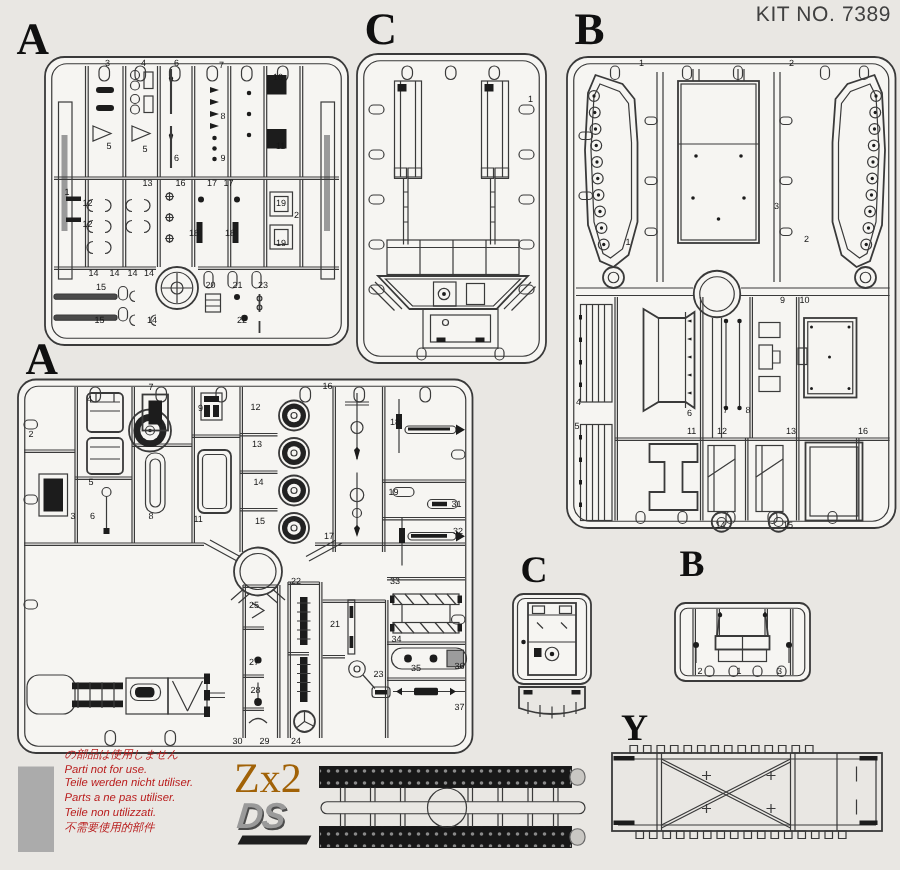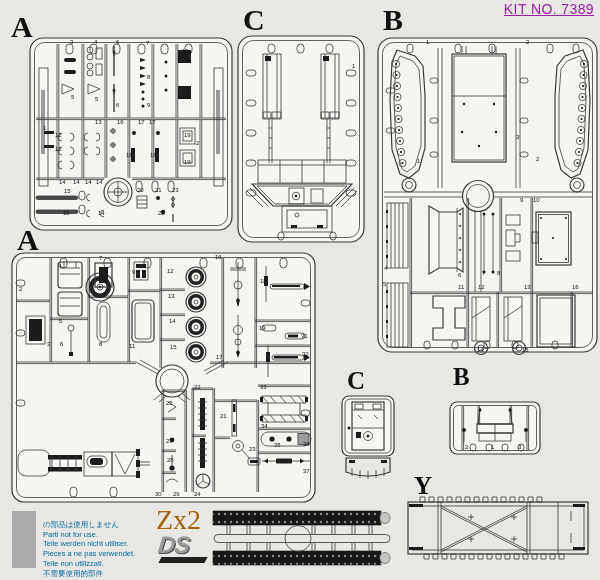--- a/index.html
+++ b/index.html
@@ -4,31 +4,31 @@
 <style>
   html,body{margin:0;padding:0;}
   .page{position:relative;width:600px;height:580px;background:#e9e7e3;overflow:hidden;
         font-family:"Liberation Sans",sans-serif;}
   svg{position:absolute;left:0;top:0;}
   .s{stroke:#3a3a3a;fill:none;stroke-width:.8;}
   .s2{stroke:#3a3a3a;fill:none;stroke-width:1.2;}
   .pn{fill:#f6f5f2;stroke:#3a3a3a;stroke-width:1.2;}
   .d{fill:#1c1c1c;stroke:none;}
   .nums text{font:6px "Liberation Sans",sans-serif;fill:#161616;}
-  .kitno{position:absolute;top:1px;right:6px;font-size:14px;letter-spacing:.4px;color:#a21caf;text-decoration:underline;}
+  .kitno{position:absolute;top:1px;right:6px;font-size:14px;letter-spacing:.4px;color:#404040;}
   .lbl{position:absolute;font-family:"Liberation Serif",serif;font-weight:bold;color:#101010;line-height:1;}
   .lbl-a1{left:11px;top:12px;font-size:30px;}
   .lbl-c1{left:243px;top:5px;font-size:30px;}
   .lbl-b1{left:383px;top:5px;font-size:30px;}
   .lbl-a2{left:17px;top:225px;font-size:30px;}
   .lbl-c2{left:347px;top:368px;font-size:25px;}
   .lbl-b2{left:453px;top:364px;font-size:25px;}
   .lbl-y{left:414px;top:473px;font-size:25px;}
   .grayswatch{position:absolute;left:12px;top:511px;width:24px;height:57px;background:#ababab;}
-  .notused{position:absolute;left:43px;top:520px;width:118px;color:#0369a1;}
+  .notused{position:absolute;left:43px;top:498px;width:118px;color:#b91c1c;font-style:italic;}
   .notused div{font-size:7.5px;line-height:9.7px;white-space:nowrap;}
   .zx2{position:absolute;left:156px;top:504px;font-family:"Liberation Serif",serif;
        font-weight:normal;font-size:28px;color:#a16207;}
   .dslogo{position:absolute;left:158px;top:534px;width:50px;}
   .dslogo .ds{display:block;font-style:italic;font-weight:bold;font-size:24px;line-height:22px;
        color:#9a9a9a;text-shadow:1.2px 1.2px 0 #4c4c4c;letter-spacing:-1px;transform:skewX(-6deg);}
   .dslogo .bar{width:46px;height:6px;background:#1f1f1f;transform:skewX(-28deg);margin:1px 0 0 2px;}
 </style>
 </head>
 <body>
@@ -609,21 +609,21 @@
 <div class="lbl lbl-c2">C</div>
 <div class="lbl lbl-b2">B</div>
 <div class="lbl lbl-y">Y</div>
 
 <div class="grayswatch"></div>
 
 <div class="notused">
   <div>の部品は使用しません</div>
   <div>Parti not for use.</div>
   <div>Teile werden nicht utiliser.</div>
-  <div>Pieces a ne pas verwendet.</div>
+  <div>Parts a ne pas utiliser.</div>
   <div>Teile non utilizzati.</div>
   <div>不需要使用的部件</div>
 </div>
 
 <div class="zx2">Zx2</div>
 
 <div class="dslogo">
   <span class="ds">DS</span>
   <div class="bar"></div>
 </div>

